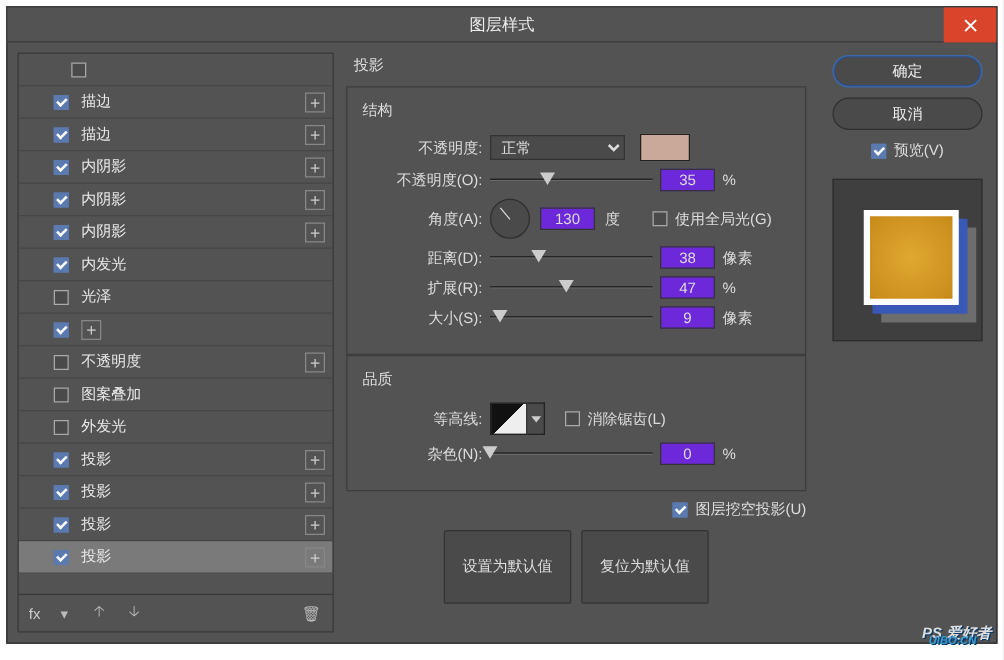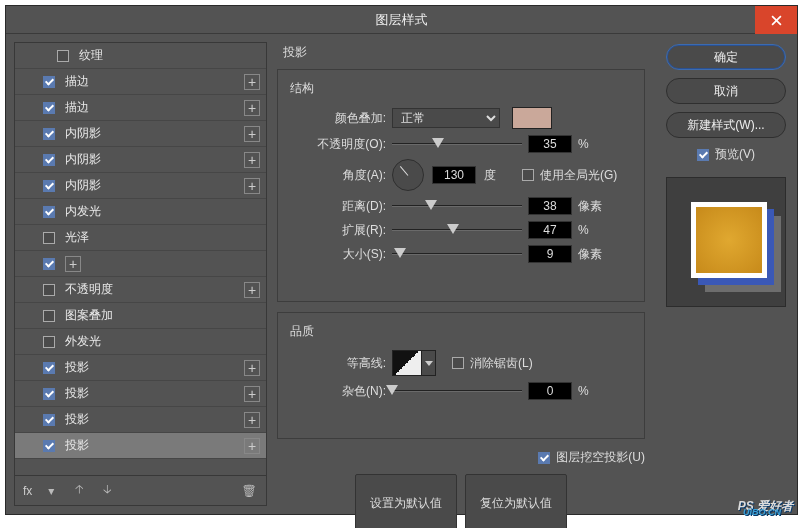--- a/index.html
+++ b/index.html
@@ -22,30 +22,30 @@
 .row .lbl{flex:1;color:#e8e8e8}
 .row .plus{width:16px;height:16px;border:1px solid #888;display:flex;align-items:center;justify-content:center;cursor:pointer}
 .row .plus:before,.row .plus:after{content:"";position:absolute;background:#ccc}
 .row .plus span{font-size:14px;line-height:1;color:#ccc}
 .stylefoot{height:30px;border-top:1px solid #383838;display:flex;align-items:center;padding:0 8px;gap:10px}
 .stylefoot .fx{color:#ccc}
 .stylefoot .spacer{flex:1}
 .icnbtn{width:18px;height:18px;display:flex;align-items:center;justify-content:center;cursor:pointer;color:#bbb}
 .center{flex:1;padding:8px 10px}
 .panel-title{color:#ddd;margin:2px 0 8px 6px}
-.group{border:1px solid #3d3d3d;padding:10px 12px 32px;margin-bottom:10px}
+.group{border:1px solid #3d3d3d;padding:10px 12px 14px;}
 .group-title{color:#ddd;margin-bottom:10px}
 .frow{display:flex;align-items:center;margin:6px 0;gap:6px}
 .flabel{width:96px;text-align:right;color:#ddd}
 select{background:#4a4a4a;border:1px solid #333;color:#ddd;height:20px;padding:0 4px;width:108px}
 .swatch{width:40px;height:22px;border:1px solid #222;margin-left:6px;cursor:pointer}
 .slider{position:relative;height:16px;flex:1;max-width:130px}
 .track{position:absolute;left:0;right:0;top:7px;height:2px;background:#333;border-top:1px solid #222;border-bottom:1px solid #6a6a6a}
 .thumb{position:absolute;top:2px;width:0;height:0;border-left:6px solid transparent;border-right:6px solid transparent;border-top:10px solid #ccc;transform:translateX(-6px)}
-.numbox{width:44px;height:18px;background:#000000;border:1px solid #333;color:#ddd;text-align:center}
+.numbox{width:44px;height:18px;background:#6d28d9;border:1px solid #333;color:#ddd;text-align:center}
 .unit{width:30px;color:#ddd}
 .angle{display:flex;align-items:center;gap:8px}
 .dial{width:32px;height:32px;border:1px solid #2f2f2f;border-radius:50%;background:#4a4a4a;position:relative}
 .dial:after{content:"";position:absolute;left:50%;top:50%;width:12px;height:1px;background:#ddd;transform-origin:left center;transform:rotate(-130deg)}
 .chk{display:flex;align-items:center;gap:6px}
 .chk input{appearance:none;width:12px;height:12px;border:1px solid #aaa;background:#4a4a4a;cursor:pointer;position:relative}
 .chk input:checked{background:#5a7ab0;border-color:#5a7ab0}
 .chk input:checked:after{content:"";position:absolute;left:3px;top:0;width:3px;height:6px;border:solid #fff;border-width:0 2px 2px 0;transform:rotate(45deg)}
 .contour{width:30px;height:26px;background:linear-gradient(135deg,#111 50%,#eee 50%);border:1px solid #222;cursor:pointer}
 .contour-wrap{display:flex;align-items:center}
@@ -77,21 +77,20 @@
       <svg viewBox="0 0 10 10">
             <path d="M1 1L9 9M9 1L1 9" stroke="#fff" stroke-width="1.5"></path>
           </svg>
     </div>
   </div>
   <div class="body">
     <div class="sidebar">
       <div class="styles" id="styles">
             <div class="row sub">
               <input type="checkbox" style="">
-              <span class="lbl">纹理</span>
             </div>
             <div class="row">
               <input type="checkbox" checked="" style="">
               <span class="lbl">描边</span>
               <div class="plus">
                 <span>+</span>
               </div>
             </div>
             <div class="row">
               <input type="checkbox" checked="" style="">
@@ -189,21 +188,21 @@
       </div>
     </div>
 
     <div class="center">
       <div class="panel-title">投影</div>
 
       <div class="group">
         <div class="group-title">结构</div>
 
         <div class="frow">
-          <div class="flabel">颜色叠加:</div>
+          <div class="flabel">不透明度:</div>
           <select><option>正常</option></select>
           <div class="swatch" style="background:#caa89a"></div>
         </div>
 
         <div class="frow">
           <div class="flabel">不透明度(O):</div>
           <div class="slider">
                 <div class="track"></div>
                 <div class="thumb" style="left:35%"></div>
               </div>
@@ -287,21 +286,20 @@
       </div>
       <div class="btnrow">
         <div class="btn">设置为默认值</div>
         <div class="btn">复位为默认值</div>
       </div>
     </div>
 
     <div class="right">
       <div class="rbtn primary">确定</div>
       <div class="rbtn">取消</div>
-      <div class="rbtn">新建样式(W)...</div>
       <label class="chk">
         <input type="checkbox" id="pvchk" checked="" style="">
             <span>预览(V)</span>
       </label>
       <div class="preview">
         <div class="stack">
           <div class="layer l3"></div>
               <div class="layer l2"></div>
           <div class="layer l1">
                 <div class="inner"></div>

